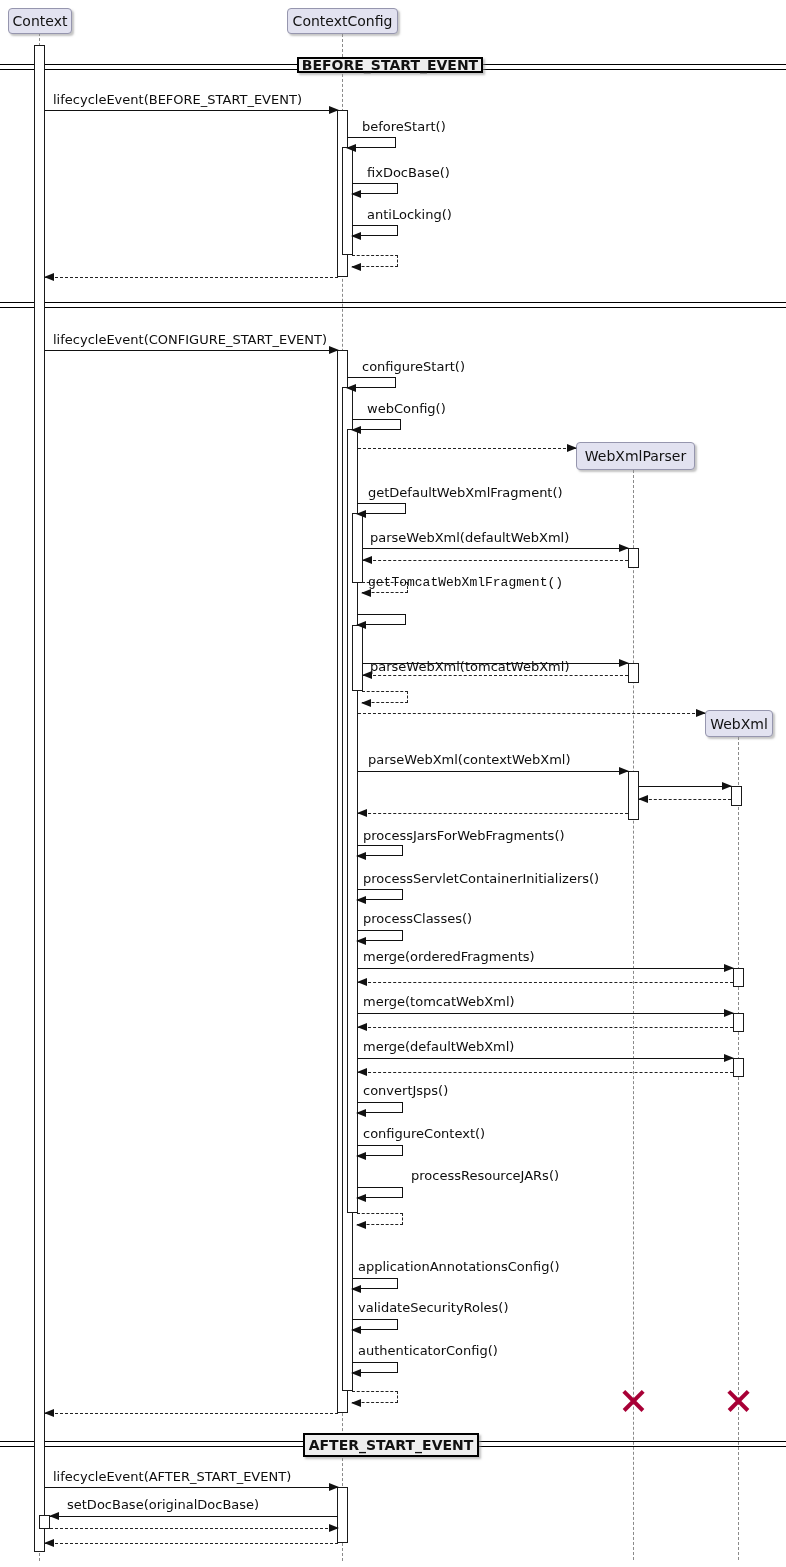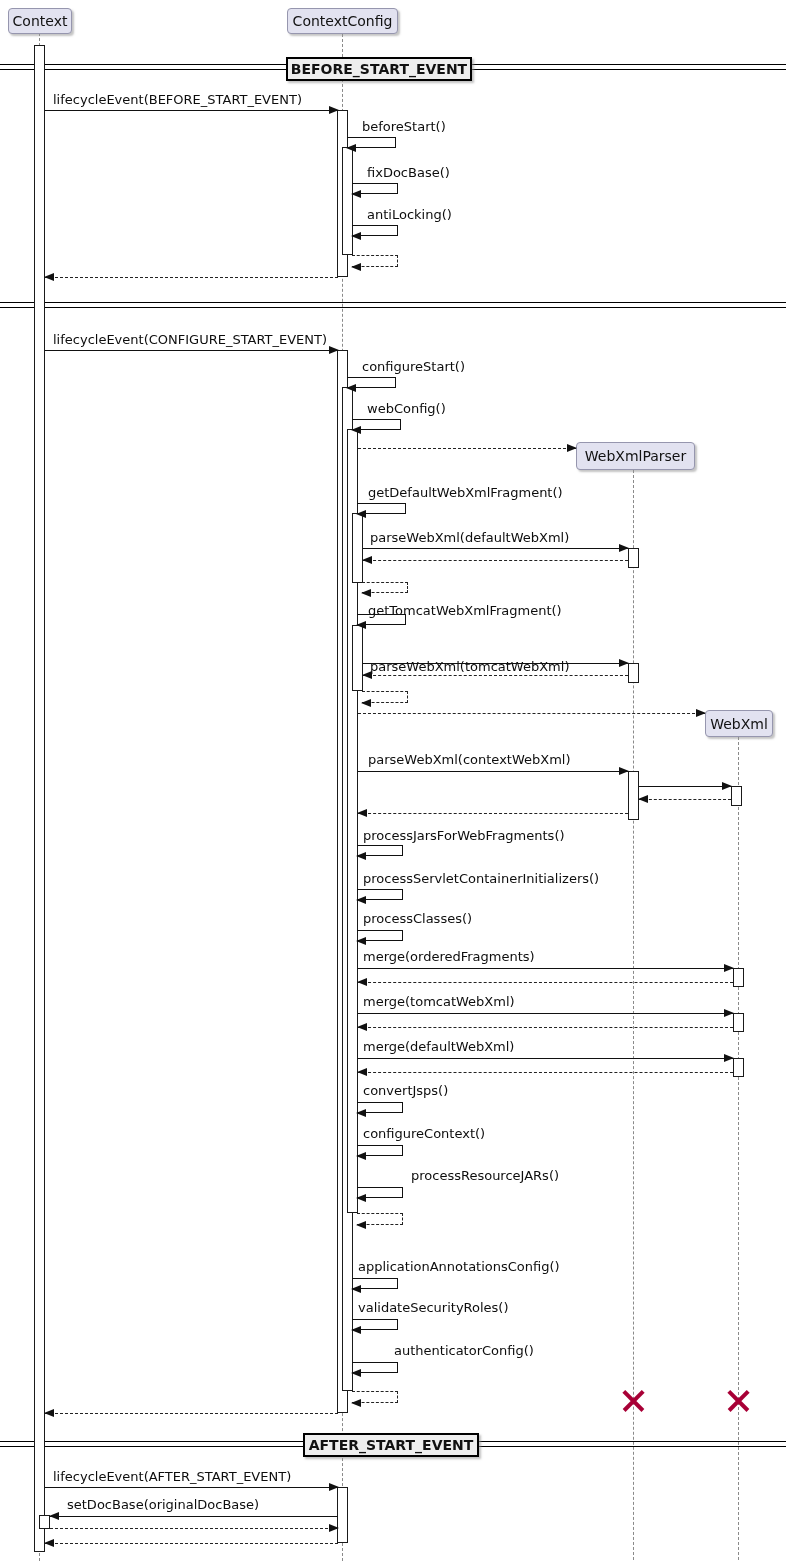--- a/index.html
+++ b/index.html
@@ -54,21 +54,21 @@
   <div class="act" style="left:628px;top:548px;height:20px;"></div>
   <div class="act" style="left:628px;top:663px;height:20px;"></div>
   <div class="act" style="left:628px;top:771px;height:49px;"></div>
   <div class="act" style="left:731px;top:786px;height:20px;"></div>
   <div class="act" style="left:733px;top:968px;height:19px;"></div>
   <div class="act" style="left:733px;top:1013px;height:19px;"></div>
   <div class="act" style="left:733px;top:1058px;height:19px;"></div>
   <div class="act" style="left:337px;top:1487px;height:56px;"></div>
   <div class="act" style="left:39px;top:1515px;height:14px;"></div>
 
-  <div class="divlabel" style="left:286px;top:57px;width:186px;height:24px;">
+  <div class="divlabel" style="left:297px;top:57px;width:186px;height:16px;">
       <span>BEFORE_START_EVENT</span>
     </div>
   <div class="divlabel" style="left:303px;top:1433px;width:176px;height:24px;">
       <span>AFTER_START_EVENT</span>
     </div>
 
   <div class="participant" style="left:8px;top:8px;width:64px;height:26px;">
       <span>Context</span>
     </div>
   <div class="participant" style="left:287px;top:8px;width:111px;height:26px;">
@@ -137,21 +137,21 @@
       <i class="ah ah-r"></i>
     </div>
   <div class="msg dashed" style="left:363px;top:560px;width:265px;">
       <i class="ah ah-l"></i>
     </div>
 
   <div class="selfreturn" style="left:362px;top:582px;width:46px;height:11px;">
       <i class="ah ah-l"></i>
     </div>
 
-  <div class="lbl" style="left:368px;top:603px;">getTomcatWebXmlFragment()</div>
+  <div class="lbl" style="left:368px;top:575px;font-family:Liberation Mono, monospace;">getTomcatWebXmlFragment()</div>
   <div class="selfcall" style="left:357px;top:614px;width:49px;height:11px;">
       <i class="ah ah-l"></i>
     </div>
 
   <div class="lbl" style="left:370px;top:659px;">parseWebXml(tomcatWebXml)</div>
   <div class="msg" style="left:363px;top:663px;width:265px;">
       <i class="ah ah-r"></i>
     </div>
   <div class="msg dashed" style="left:363px;top:675px;width:265px;">
       <i class="ah ah-l"></i>
@@ -240,21 +240,21 @@
   <div class="lbl" style="left:358px;top:1259px;">applicationAnnotationsConfig()</div>
   <div class="selfcall" style="left:352px;top:1278px;width:46px;height:11px;">
       <i class="ah ah-l"></i>
     </div>
 
   <div class="lbl" style="left:358px;top:1300px;">validateSecurityRoles()</div>
   <div class="selfcall" style="left:352px;top:1319px;width:46px;height:11px;">
       <i class="ah ah-l"></i>
     </div>
 
-  <div class="lbl" style="left:358px;top:1343px;margin-left:36px;">authenticatorConfig()</div>
+  <div class="lbl" style="left:358px;top:1343px;">authenticatorConfig()</div>
   <div class="selfcall" style="left:352px;top:1362px;width:46px;height:11px;">
       <i class="ah ah-l"></i>
     </div>
 
   <div class="selfreturn" style="left:352px;top:1391px;width:46px;height:12px;">
       <i class="ah ah-l"></i>
     </div>
 
   <div class="xmark" style="left:622px;top:1389px;"></div>
   <div class="xmark" style="left:727px;top:1389px;"></div>

